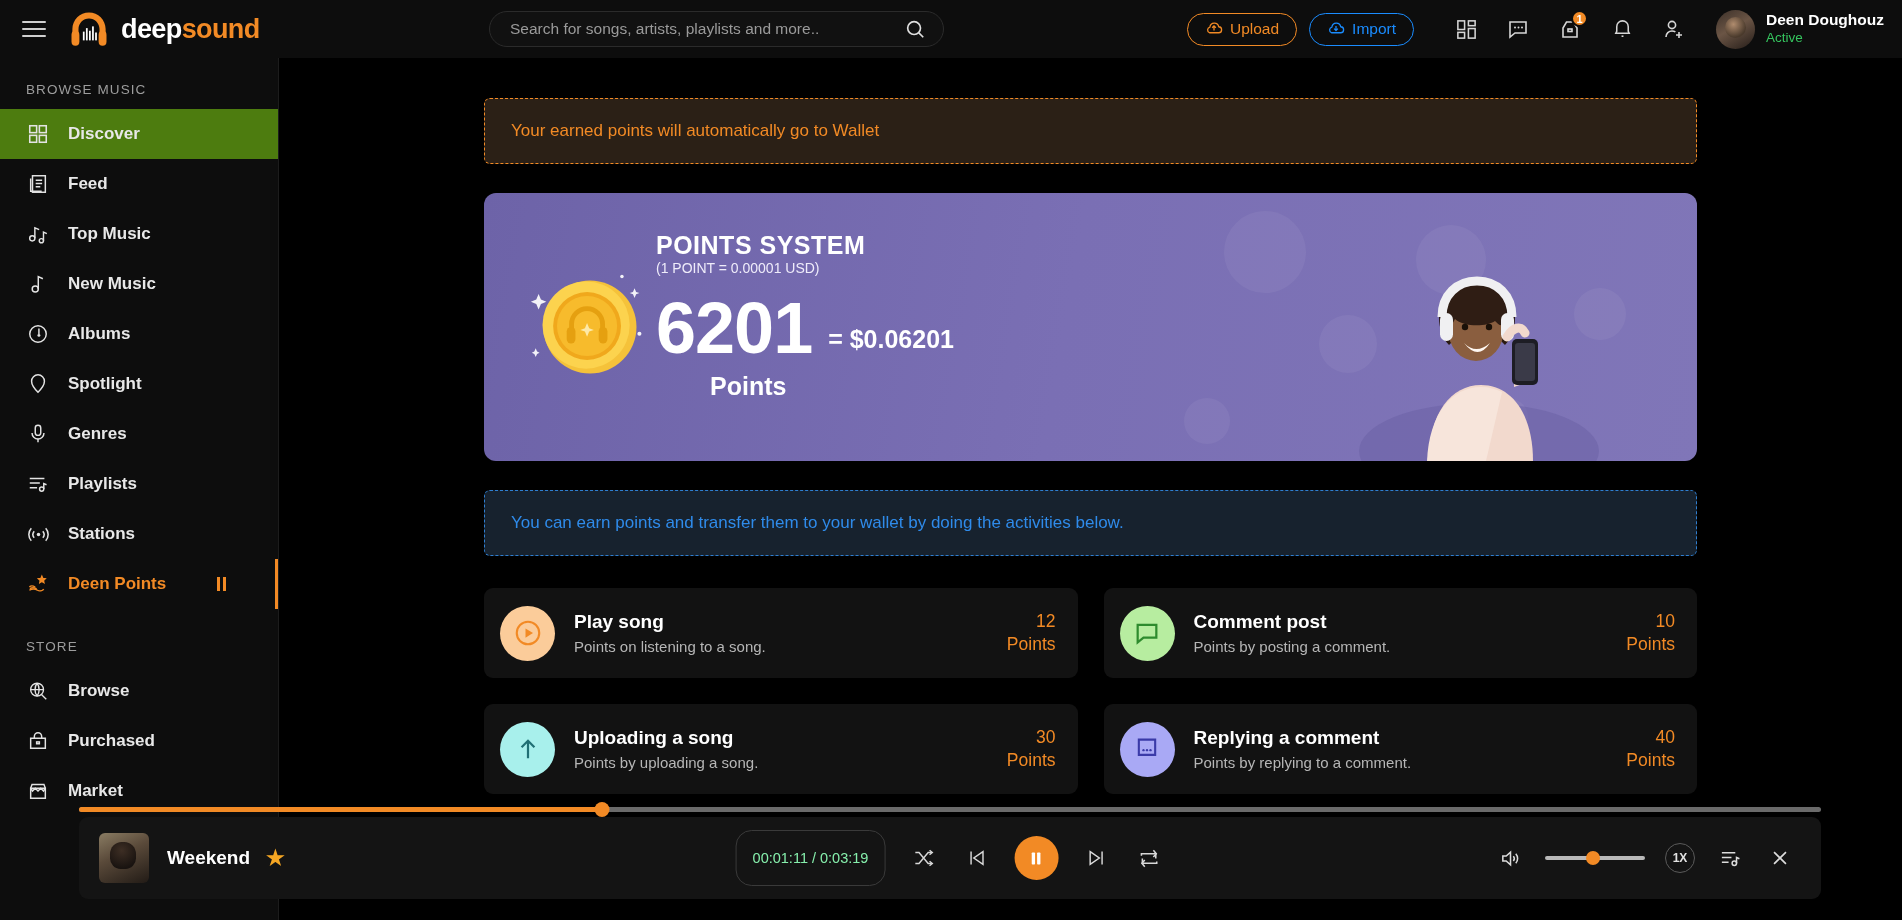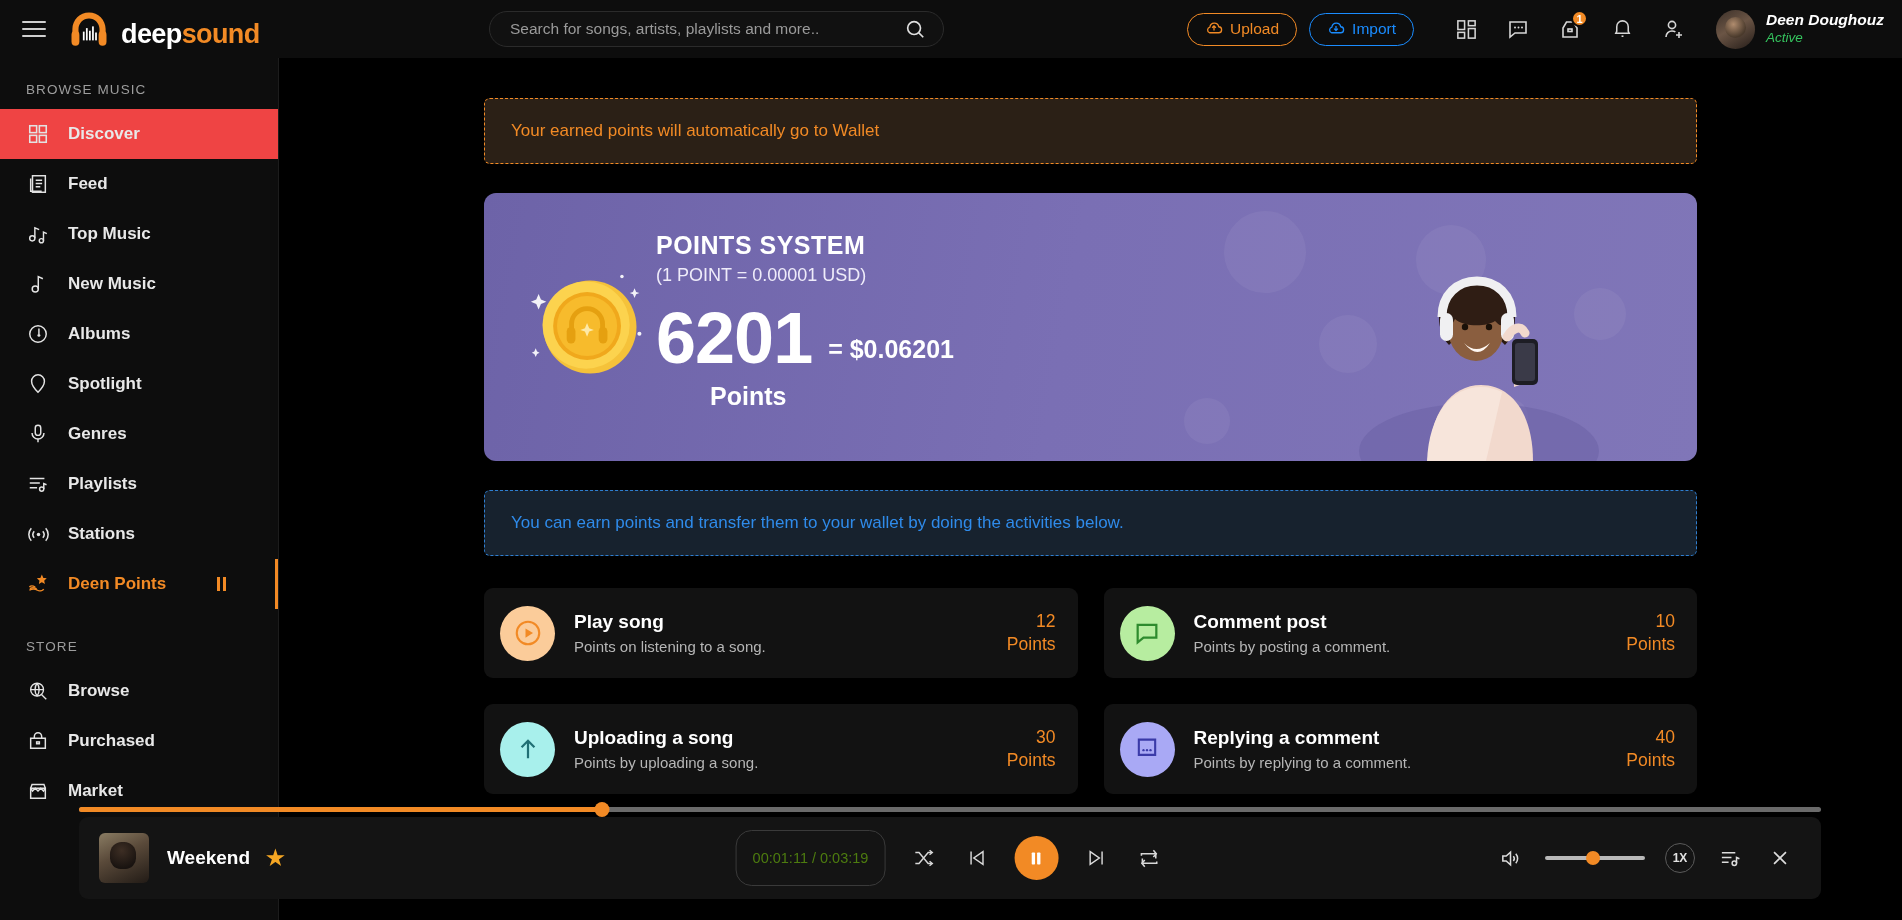--- a/index.html
+++ b/index.html
@@ -18,21 +18,21 @@
     background: #0d0d0d;
     display: flex; align-items: center;
     z-index: 40;
   }
   .hamburger {
     width: 26px; height: 20px; margin-left: 22px; margin-right: 20px;
     display: flex; flex-direction: column; justify-content: center; gap: 5px; cursor: pointer;
   }
   .hamburger span { display: block; height: 2px; width: 24px; background: #cfcfcf; border-radius: 2px; }
 
-  .brand { display: flex; align-items: flex-end; gap: 11px; cursor: pointer; }
+  .brand { display: flex; align-items: center; gap: 11px; cursor: pointer; }
   .brand-logo { width: 42px; height: 42px; display:block; }
   .brand-text { font-size: 27px; font-weight: bold; letter-spacing: -0.6px; }
   .brand-text .deep { color: #ffffff; }
   .brand-text .sound { color: #f28a25; }
 
   .search-wrap {
     position: absolute; left: 489px; top: 11px;
     width: 455px; height: 36px;
   }
   .search-box {
@@ -81,21 +81,21 @@
   .profile { display: flex; align-items: center; gap: 11px; margin-left: 16px; cursor: pointer; }
   .avatar {
     width: 39px; height: 39px; border-radius: 50%; overflow: hidden;
     background: linear-gradient(150deg,#3a2f28 0%, #6b5545 45%, #241c18 100%);
     position: relative; flex: none;
   }
   .avatar::after {
     content:""; position:absolute; left:9px; top:7px; width:21px; height:21px;
     border-radius:50%; background: radial-gradient(circle at 40% 35%, #b08c6e, #4a3a2c 70%);
   }
-  .profile-txt { line-height: 1.22; font-style: italic; }
+  .profile-txt { line-height: 1.22; }
   .profile-name { font-size: 15.5px; font-weight: bold; color: #ffffff; }
   .profile-status { font-size: 13.5px; color: #35c45e; }
 
   
   .sidebar {
     position: absolute; left: 0; top: 58px; width: 279px; height: 862px;
     background: #0d0d0d; border-right: 1px solid #1c1c1c;
     padding-top: 18px; overflow: hidden;
   }
   .side-cap {
@@ -109,21 +109,21 @@
     color: #e8e8e8; position: relative;
   }
   .side-item .si-ico { width: 24px; height: 24px; display:flex; align-items:center; justify-content:center; flex:none; color:#e3e3e3; }
   .side-item .si-label { font-size: 17px; font-weight: bold; }
   .side-item.active { color: #f28a25; }
   .side-item.active .si-ico { color: #f28a25; }
   .side-item.active .si-label { color: #f28a25; }
   .side-item.active::before {
     content:""; position:absolute; right:0; top:0; width:3px; height:100%; background:#f28a25;
   }
-  .side-item.hover-bg { background: #ef4444; }
+  .side-item.hover-bg { background: #4d7c0f; }
   .eq-mark {
     position: absolute; right: 52px; display:flex; gap:3px; align-items:center;
   }
   .eq-mark i { display:block; width:3px; height:14px; background:#f28a25; }
 
   
   .main {
     position: absolute; left: 279px; top: 58px; width: 1623px; height: 862px;
     background: #000000; overflow: hidden;
   }
@@ -145,21 +145,21 @@
     margin: 29px auto 0; width: 1213px; height: 268px;
     border-radius: 12px; overflow: hidden; position: relative;
     background: linear-gradient(100deg, #6d63a8 0%, #7a6fb4 48%, #8076b8 100%);
   }
   .bubble { position: absolute; border-radius: 50%; background: rgba(255,255,255,0.055); }
   .coin {
     position: absolute; left: 42px; top: 70px; width: 126px; height: 126px;
   }
   .pc-info { position: absolute; left: 172px; top: 38px; }
   .pc-title { font-size: 25px; font-weight: bold; letter-spacing: 0.5px; color: #ffffff; }
-  .pc-sub { font-size: 18px; color: #efecfa; margin-top: 5px; }
+  .pc-sub { font-size: 14px; color: #efecfa; }
   .pc-num-row { display: flex; align-items: flex-end; margin-top: 18px; }
   .pc-num { font-size: 72px; font-weight: bold; line-height: 0.96; color: #ffffff; letter-spacing: -1px; }
   .pc-usd { font-size: 25px; font-weight: bold; color: #ffffff; margin: 0 0 9px 16px; }
   .pc-points { font-size: 25px; font-weight: bold; color: #ffffff; margin-top: 9px; margin-left: 54px; }
   .singer {
     position: absolute; right: 78px; bottom: 0; width: 290px; height: 240px;
   }
 
   .cards-grid {
     width: 1213px; margin: 32px auto 0;
@@ -206,21 +206,21 @@
   }
   .pl-title { font-size: 19px; font-weight: bold; color: #ffffff; display:flex; align-items:center; gap:16px;}
   .star { color: #f5a623; font-size: 21px; }
 
   .pl-center {
     position: absolute; left: 50%; transform: translateX(-50%);
     display: flex; align-items: center; gap: 23px;
   }
   .pl-time {
     border: 1px solid #3a3a3a; border-radius: 16px;
-    padding: 19px 16px; font-size: 14.5px; color: #4d7c0f;
+    padding: 19px 16px; font-size: 14.5px; color: #86efac;
     font-family: "Liberation Sans", sans-serif;
   }
   .pl-ctrl { width: 30px; height: 30px; display:flex; align-items:center; justify-content:center; cursor:pointer; color: #d8d8d8; }
   .pl-play {
     width: 44px; height: 44px; border-radius: 50%; background: #f28a25;
     display: flex; align-items: center; justify-content: center; cursor: pointer;
   }
   .pl-right {
     position: absolute; right: 26px; display: flex; align-items: center; gap: 20px;
   }

